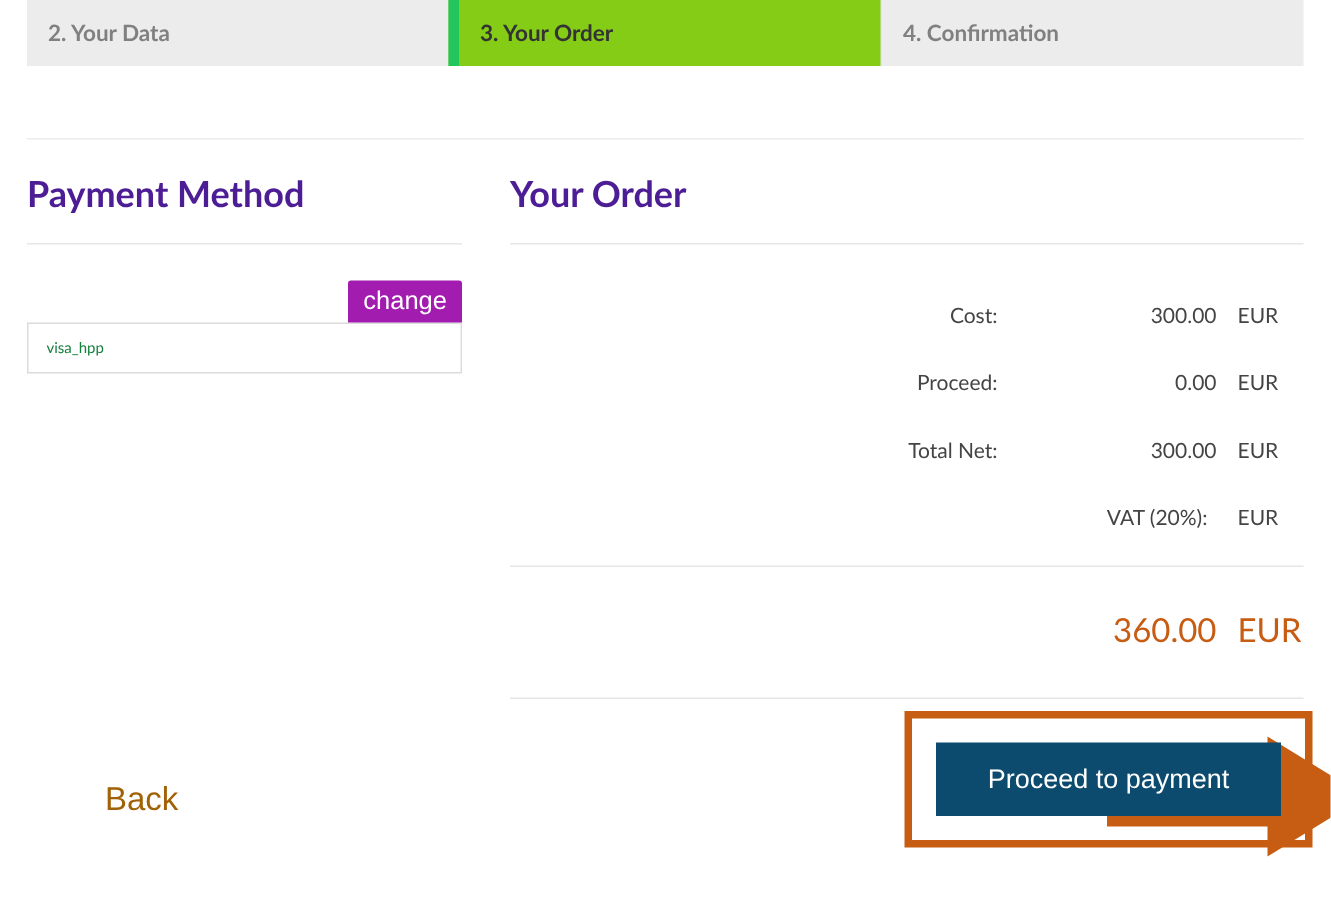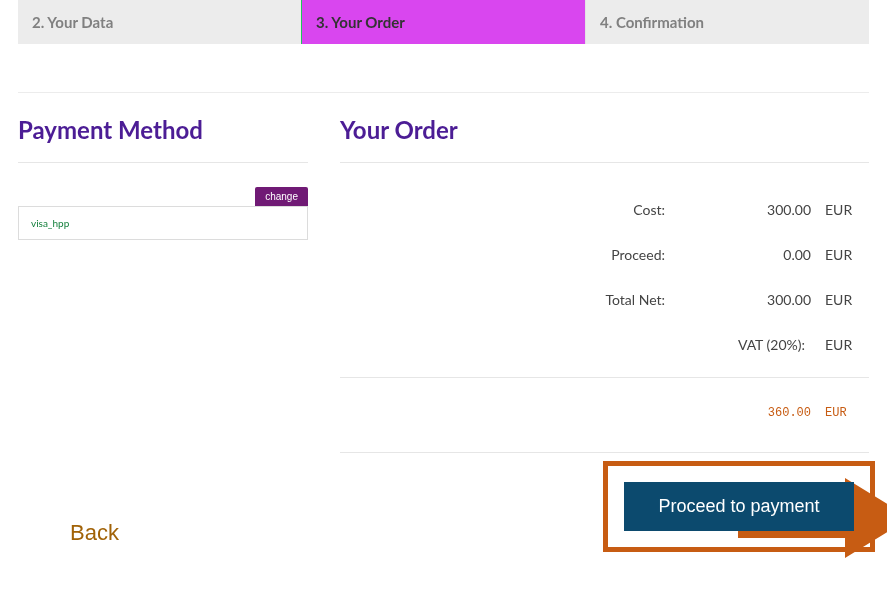--- a/index.html
+++ b/index.html
@@ -21,38 +21,38 @@
     flex: 1 1 0;
     display: flex;
     align-items: center;
     padding: 0 14px;
     font-size: 15px;
     font-weight: 700;
     color: #808080;
     cursor: pointer;
   }
   .tab.active {
-    background: #d946ef;
+    background: #84cc16;
     color: #333333;
     border-top: 1px solid #e3e3e3;
-    border-left: 1px solid #22c55e;
+    border-left: 7px solid #22c55e;
     border-right: 1px solid #e3e3e3;
     margin-top: -1px;
   }
   .hr-top { border: 0; border-top: 1px solid #ececec; margin: 0 0 22px; }
   .cols { display: flex; gap: 32px; }
   .col-left { width: 290px; }
   .col-right { flex: 1; }
   h2 { font-size: 24px; font-weight: 700; color: #4c1d95; margin-bottom: 18px; }
   .section-hr { border: 0; border-top: 1px solid #e6e6e6; margin-bottom: 24px; }
   .change-wrap { display: flex; justify-content: flex-end; margin-bottom: 0; }
   .change-btn {
-    background: #701a75;
+    background: #a21caf;
     color: #ffffff;
-    font-size: 10px;
+    font-size: 17px;
     padding: 4px 10px;
     cursor: pointer;
     border: none;
     border-radius: 2px 2px 0 0;
   }
   .payment-value-box {
     border: 1px solid #dcdcdc;
     padding: 10px 12px;
     width: 100%;
     font-size: 10px;
@@ -63,21 +63,21 @@
     display: flex;
     align-items: center;
     padding: 14px 0;
     font-size: 14px;
     color: #444;
   }
   .order-row .label { flex: 1; text-align: right; padding-right: 20px; }
   .order-row .amount { width: 140px; text-align: right; padding-right: 14px; }
   .order-row .currency { width: 44px; text-align: left; }
   .order-hr { border: 0; border-top: 1px solid #e6e6e6; margin: 10px 0 6px; }
-  .total-row .amount, .total-row .currency { color: #c75c13; font-size: 12px; font-family: Liberation Mono, monospace; }
+  .total-row .amount, .total-row .currency { color: #c75c13; font-size: 22px; }
   .total-row { padding: 22px 0; }
   .bottom-row {
     display: flex;
     align-items: center;
     margin-top: 10px;
     position: relative;
     height: 100px;
   }
   .back-btn {
     color: #a16207;

